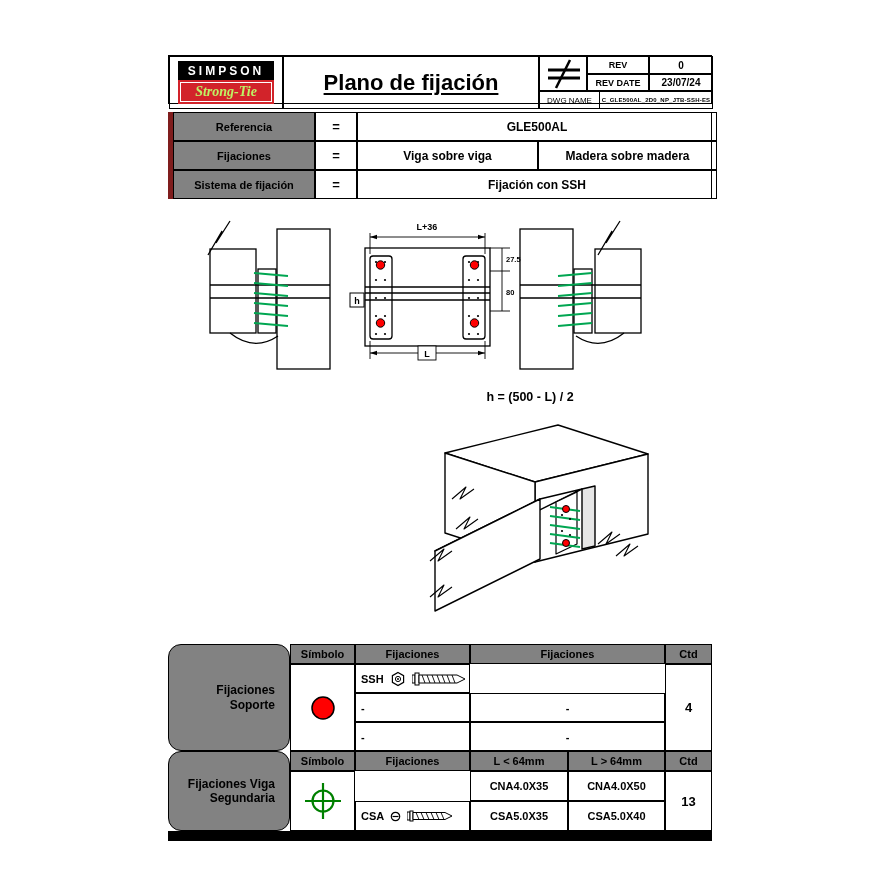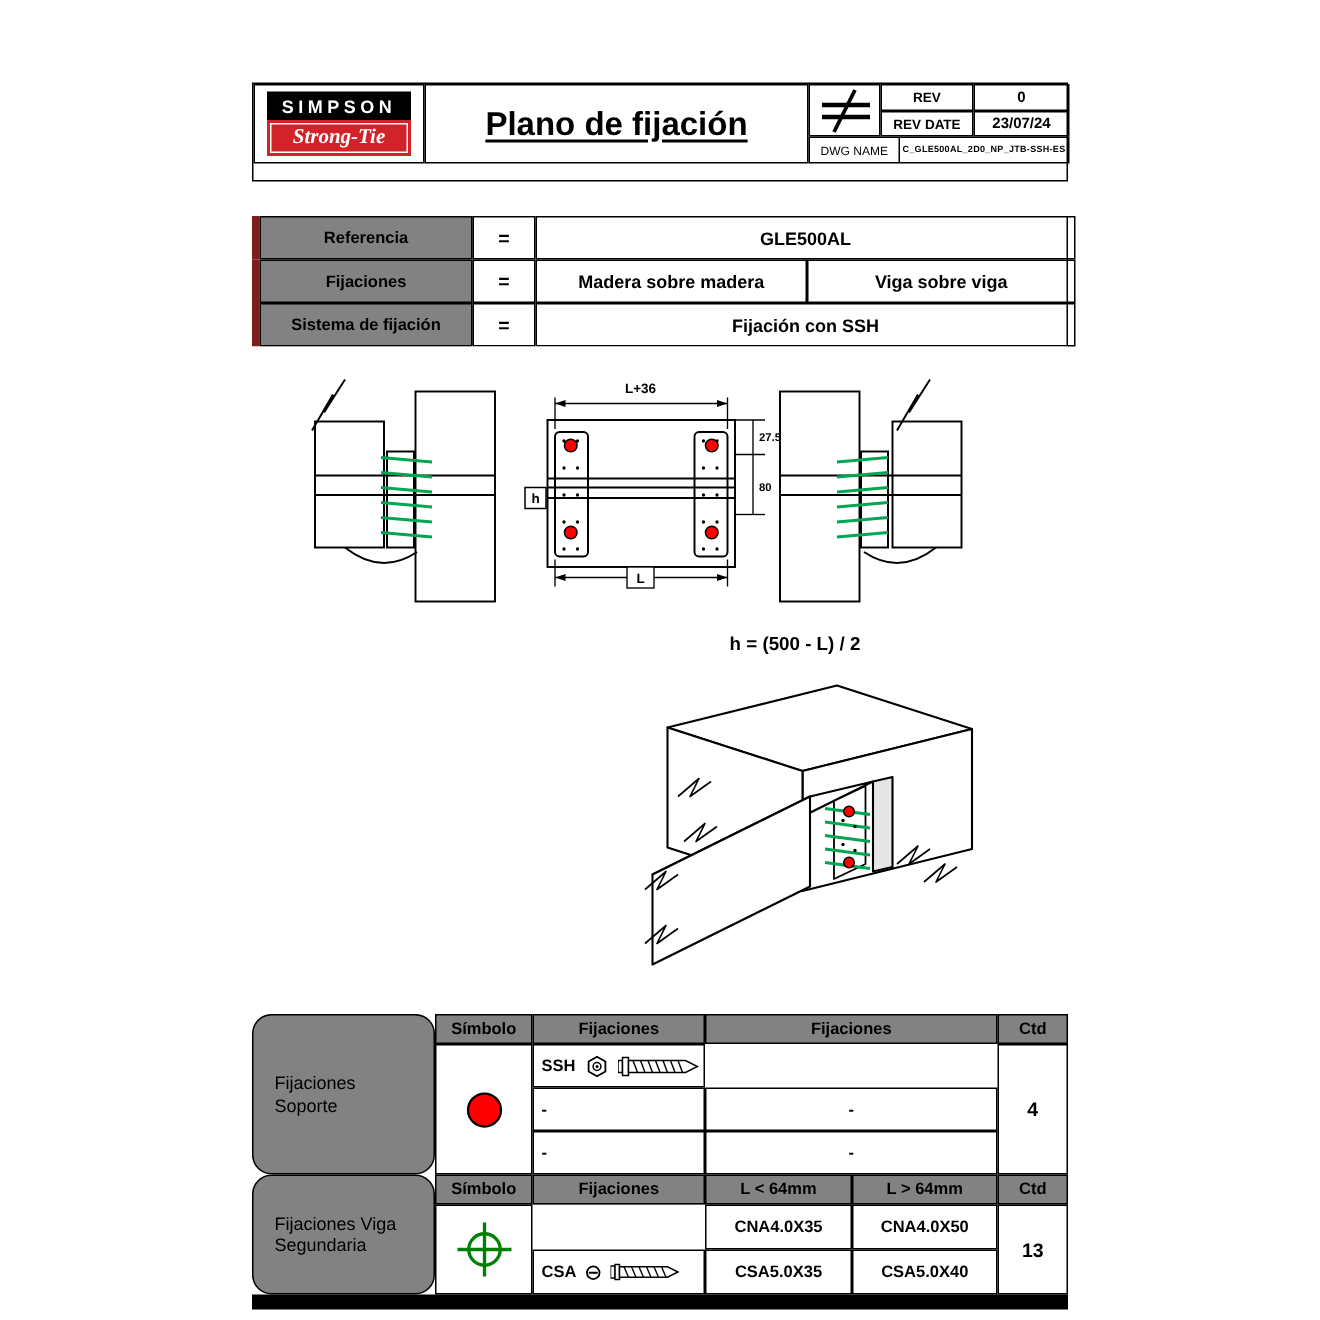--- a/index.html
+++ b/index.html
@@ -8,21 +8,21 @@
     width:880px; height:880px; position:relative; overflow:hidden;
     font-family:"Liberation Sans","DejaVu Sans",sans-serif; color:#000;
   }
   svg text { font-family:"Liberation Sans","DejaVu Sans",sans-serif; }
 
   .sheet { position:absolute; left:168px; top:55px; width:544px; height:790px; }
 
   
   .titleblock {
     display:grid; grid-template-columns:114px 256px 48px 62px 64px;
-    grid-template-rows:18px 17px 18px; height:66px; margin-bottom:23px;
+    grid-template-rows:18px 17px 18px; height:49px; margin-bottom:8px;
     border:1px solid #000;
   }
   .cell { border:1px solid #000; display:flex; align-items:center; justify-content:center; overflow:hidden; }
   .logo-cell { grid-area:1/1/4/2; }
   .title-cell { grid-area:1/2/4/3; }
   .sym-cell { grid-area:1/3/3/4; }
   .rev-l { grid-area:1/4/2/5; } .rev-v { grid-area:1/5/2/6; }
   .revd-l { grid-area:2/4/3/5; } .revd-v { grid-area:2/5/3/6; }
   .dwg-row { grid-area:3/3/4/6; display:flex; align-items:stretch; }
   .dwg-label { width:60px; border-right:1px solid #000; display:flex; align-items:center; justify-content:center;
@@ -30,40 +30,40 @@
   .dwg-value { flex:1; display:flex; align-items:center; justify-content:center; font-size:6px; font-weight:bold; letter-spacing:.2px; }
   .rev-l,.revd-l { font-size:9px; font-weight:bold; }
   .rev-v,.revd-v { font-size:10px; font-weight:bold; }
   .sheet-title { font-size:22px; font-weight:bold; text-decoration:underline; text-underline-offset:3px; }
 
   .logo { width:96px; }
   .logo-top { background:#000; color:#fff; height:19px; display:flex; align-items:center; justify-content:center;
               font-size:12px; font-weight:bold; letter-spacing:3px; }
   .logo-bottom { background:#d2232a; height:24px; padding:2px; }
   .logo-bottom-inner { border:1px solid #fff; height:100%; display:flex; align-items:center; justify-content:center;
-              color:#ffffff; font-family:"Liberation Serif","DejaVu Serif",serif; font-weight:bold; font-style:italic; font-size:14px; }
+              color:#bef264; font-family:"Liberation Serif","DejaVu Serif",serif; font-weight:bold; font-style:italic; font-size:14px; }
 
   
   .refrow { display:grid; grid-template-rows:29px; border-left:5px solid #7f1d1d; border-right:1px solid #000; }
   .refrow .cell { font-weight:bold; }
   .r1 { grid-template-columns:142px 42px 360px; }
   .r2 { grid-template-columns:142px 42px 181px 179px; }
   .gray { background:#828282; }
   .ref-label { font-size:11px; }
   .ref-eq { font-size:13px; }
   .ref-val { font-size:12px; }
 
   
   .drawing-area { height:445px; position:relative; background:#fff; }
 
   
   .t1 { display:grid; grid-template-columns:122px 65px 115px 195px 47px; grid-template-rows:20px 29px 29px 29px; }
   .t2 { display:grid; grid-template-columns:122px 65px 115px 98px 97px 47px; grid-template-rows:20px 30px 30px; }
   .hdr-cell { font-size:11px; font-weight:bold; }
-  .label-cell { font-size:12px; font-weight:normal; text-align:left; line-height:1.2; padding:0 14px;border-radius:13px; }
+  .label-cell { font-size:12px; font-weight:bold; text-align:right; line-height:1.2; padding:0 14px;border-radius:13px; }
   .size-cell { font-size:11px; font-weight:bold; }
   .qty-cell { font-size:13px; font-weight:bold; }
   .name-cell { justify-content:flex-start; padding-left:5px; gap:6px; font-size:11px; font-weight:bold; }
 
   .footer-bar { height:10px; background:#000; }
 </style>
 </head>
 <body>
 
 <div class="sheet">
@@ -99,22 +99,22 @@
 
   <div>
     <div class="refrow r1">
       <div class="cell gray ref-label">Referencia</div>
       <div class="cell ref-eq">=</div>
       <div class="cell ref-val">GLE500AL</div>
     </div>
     <div class="refrow r2">
       <div class="cell gray ref-label">Fijaciones</div>
       <div class="cell ref-eq">=</div>
+      <div class="cell ref-val">Viga sobre viga</div>
       <div class="cell ref-val">Madera sobre madera</div>
-      <div class="cell ref-val">Viga sobre viga</div>
     </div>
     <div class="refrow r1">
       <div class="cell gray ref-label">Sistema de fijación</div>
       <div class="cell ref-eq">=</div>
       <div class="cell ref-val">Fijación con SSH</div>
     </div>
   </div>
 
   <div class="drawing-area">
     <svg viewBox="0 0 544 445" width="544" height="445">

